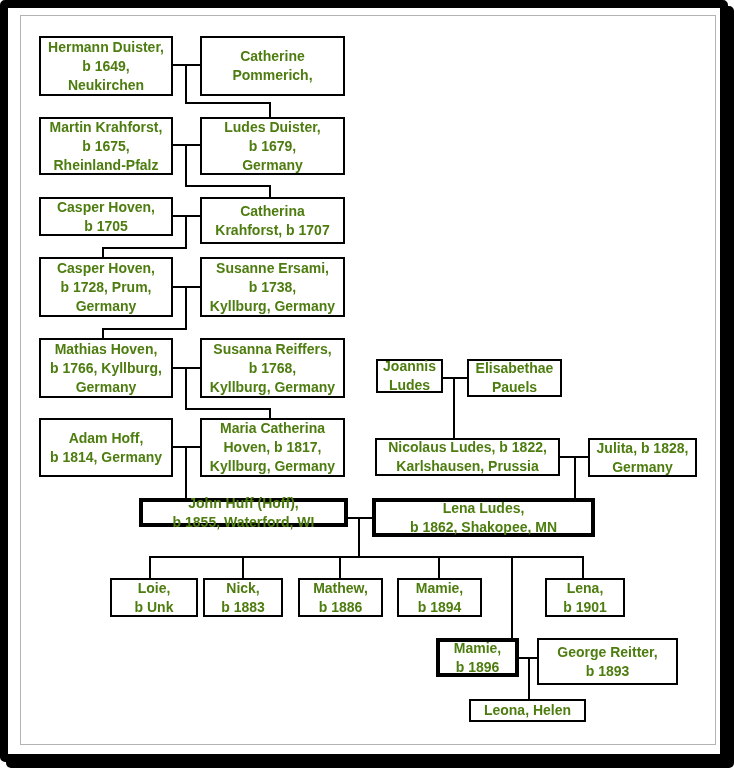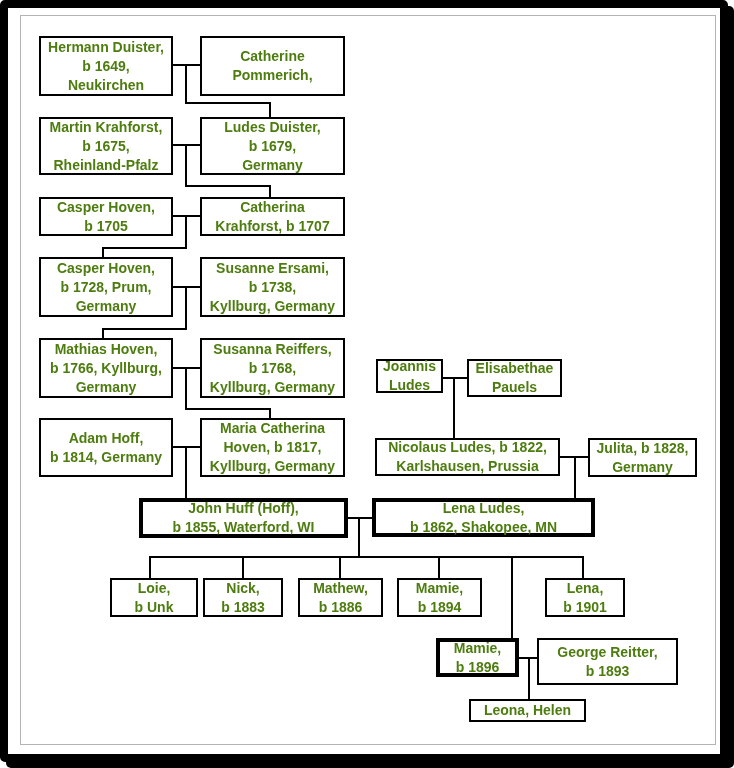--- a/index.html
+++ b/index.html
@@ -98,21 +98,21 @@
   </div>
   <div class="box" style="left:200px;top:117px;width:145px;height:58px">
     <span class="l">Ludes Duister,</span>
     <span class="l">b 1679,</span>
     <span class="l">Germany</span>
   </div>
   <div class="box" style="left:39px;top:197px;width:134px;height:39px">
     <span class="l">Casper Hoven,</span>
     <span class="l">b 1705</span>
   </div>
-  <div class="box" style="left:200px;top:197px;width:145px;height:39px">
+  <div class="box" style="left:200px;top:197px;width:145px;height:47px">
     <span class="l">Catherina</span>
     <span class="l">Krahforst, b 1707</span>
   </div>
   <div class="box" style="left:39px;top:257px;width:134px;height:60px">
     <span class="l">Casper Hoven,</span>
     <span class="l">b 1728, Prum,</span>
     <span class="l">Germany</span>
   </div>
   <div class="box" style="left:200px;top:257px;width:145px;height:60px">
     <span class="l">Susanne Ersami,</span>
@@ -131,21 +131,21 @@
   </div>
   <div class="box" style="left:39px;top:418px;width:134px;height:59px">
     <span class="l">Adam Hoff,</span>
     <span class="l">b 1814, Germany</span>
   </div>
   <div class="box" style="left:200px;top:418px;width:145px;height:59px">
     <span class="l">Maria Catherina</span>
     <span class="l">Hoven, b 1817,</span>
     <span class="l">Kyllburg, Germany</span>
   </div>
-  <div class="box em" style="left:139px;top:498px;width:209px;height:40px">
+  <div class="box em" style="left:139px;top:498px;width:209px;height:29px">
     <span class="l">John Huff (Hoff),</span>
     <span class="l">b 1855, Waterford, WI</span>
   </div>
 
   <div class="box" style="left:376px;top:359px;width:67px;height:34px">
     <span class="l">Joannis</span>
     <span class="l">Ludes</span>
   </div>
   <div class="box" style="left:467px;top:359px;width:95px;height:38px">
     <span class="l">Elisabethae</span>

